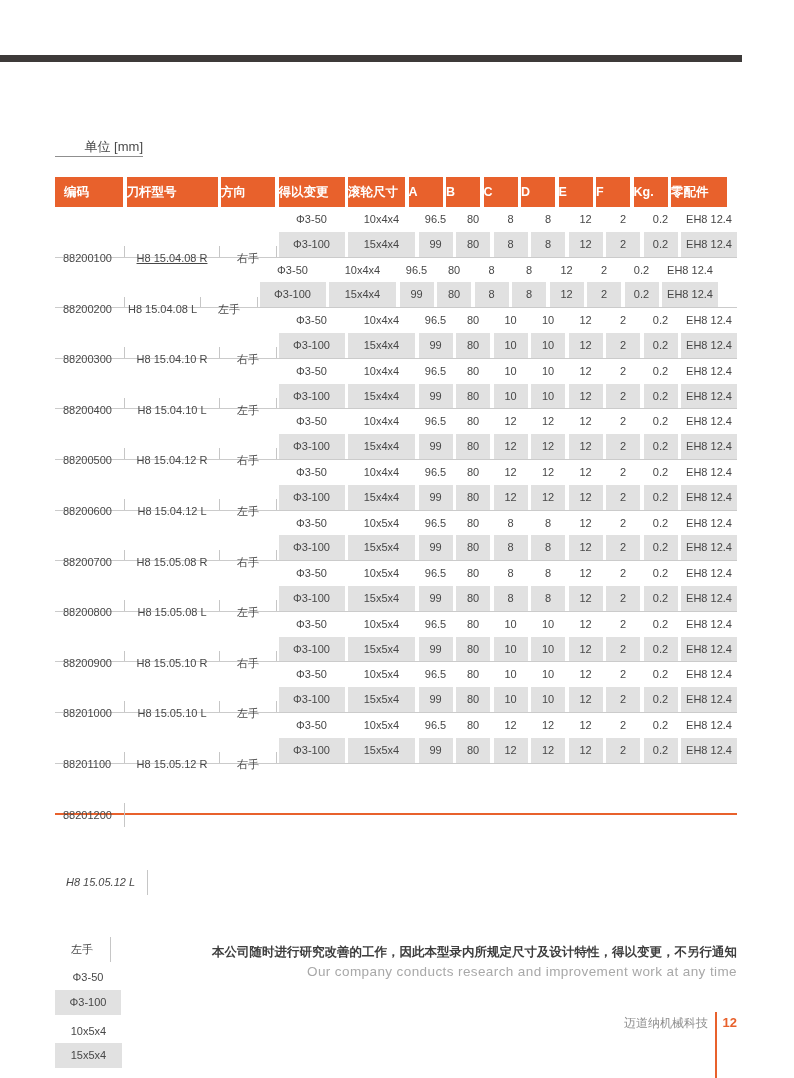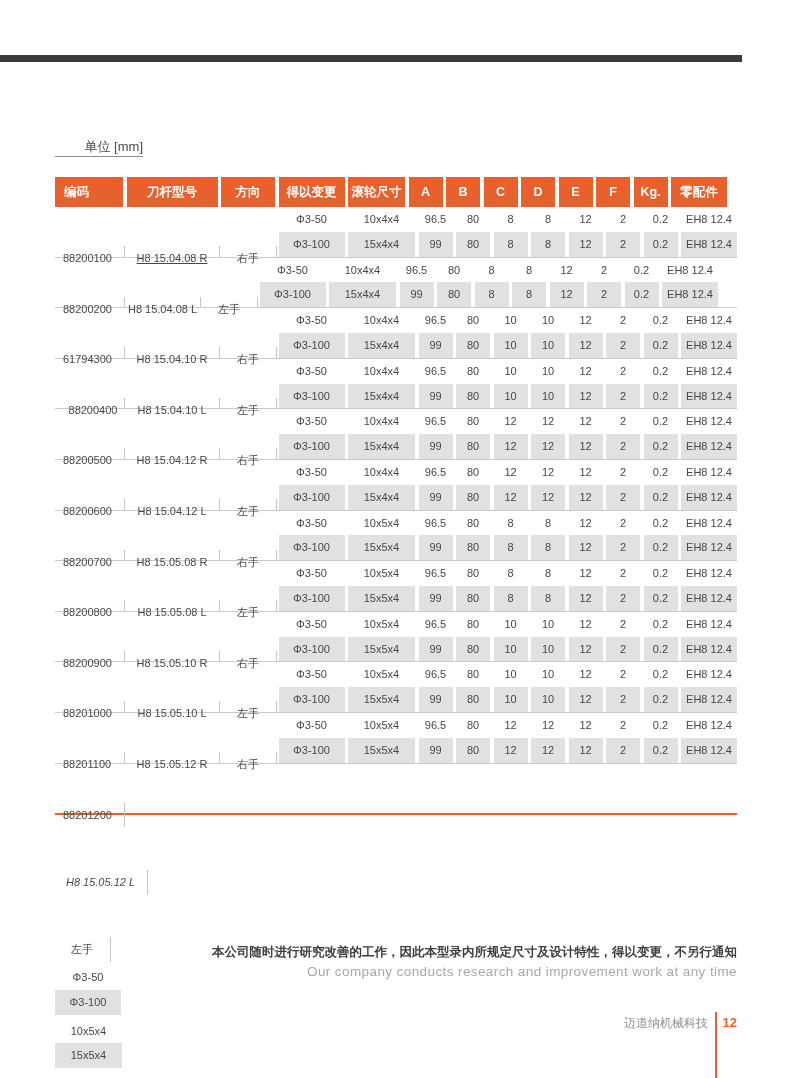--- a/index.html
+++ b/index.html
@@ -8,21 +8,21 @@
 
   .top-bar { position:absolute; left:0; top:55px; width:742px; height:7px; background:#3d3a39; }
 
   .title-row { position:absolute; left:55px; top:138px; width:682px; display:flex; justify-content:space-between; align-items:flex-end; }
   .title-zh { font-size:20px; font-weight:bold; color:#3b3b3b; }
   .title-en { font-size:20px; color:#9d9d9d; letter-spacing:0.5px; margin-left:6px; }
   .unit { font-size:13px; color:#4a4a4a; width:88px; text-align:right; border-bottom:1px solid #8f8f8f; }
 
   .spec-table { position:absolute; left:55px; top:177px; width:682px; border-bottom:2px solid #e8612c; }
   .thead { display:flex; gap:3.5px; }
-  .hcell { background:#e8612c; color:#ffffff; font-weight:bold; font-size:12.5px; height:30px; line-height:30px; text-align:center; flex:none; }
+  .hcell { background:#e8612c; color:#ffffff; font-weight:bold; font-size:12.5px; height:30px; line-height:30px; flex:none; }
   .hcell.first { text-align:left; padding-left:9px; }
 
   .group { display:flex; gap:3.5px; height:50.6px; border-bottom:1px solid #cbcbcb; }
   .group.last { border-bottom:none; height:49.6px;flex-direction:column; }
   .mcell { font-size:11px; color:#474747; line-height:24.8px; text-align:center; position:relative; flex:none;margin-top:39px; }
   .mcell.first { text-align:left; padding-left:8px; }
   .sep::after { content:''; position:absolute; right:-2.3px; top:0; height:100%; width:1px; background:#c6c6c6; }
   .dcol { display:flex; flex-direction:column; flex:none; }
   .dcell { height:24.8px; line-height:24.8px; text-align:center; font-size:11px; color:#474747; }
   .dcell.alt { background:#e1e1e1; }
@@ -148,21 +148,21 @@
           <div class="dcol" style="width: 34px;">
             <div class="dcell">0.2</div>
             <div class="dcell alt">0.2</div>
           </div>
           <div class="dcol" style="width: 56px;">
             <div class="dcell">EH8 12.4</div>
             <div class="dcell alt">EH8 12.4</div>
           </div>
         </div>
         <div class="group">
-          <div class="mcell first sep" style="width: 68px;">61794300</div>
+          <div class="mcell first sep" style="width: 68px;">88200300</div>
           <div class="mcell sep" style="width: 91px;">H8 15.04.10 R</div>
           <div class="mcell sep" style="width: 54px;">右手</div>
           <div class="dcol" style="width: 66px;">
             <div class="dcell">Φ3-50</div>
             <div class="dcell alt">Φ3-100</div>
           </div>
           <div class="dcol" style="width: 67px;">
             <div class="dcell">10x4x4</div>
             <div class="dcell alt">15x4x4</div>
           </div>
@@ -193,21 +193,21 @@
           <div class="dcol" style="width: 34px;">
             <div class="dcell">0.2</div>
             <div class="dcell alt">0.2</div>
           </div>
           <div class="dcol" style="width: 56px;">
             <div class="dcell">EH8 12.4</div>
             <div class="dcell alt">EH8 12.4</div>
           </div>
         </div>
         <div class="group">
-          <div class="mcell first sep" style="width: 68px; text-align: center;">88200400</div>
+          <div class="mcell first sep" style="width: 68px;">88200400</div>
           <div class="mcell sep" style="width: 91px;">H8 15.04.10 L</div>
           <div class="mcell sep" style="width: 54px;">左手</div>
           <div class="dcol" style="width: 66px;">
             <div class="dcell">Φ3-50</div>
             <div class="dcell alt">Φ3-100</div>
           </div>
           <div class="dcol" style="width: 67px;">
             <div class="dcell">10x4x4</div>
             <div class="dcell alt">15x4x4</div>
           </div>

